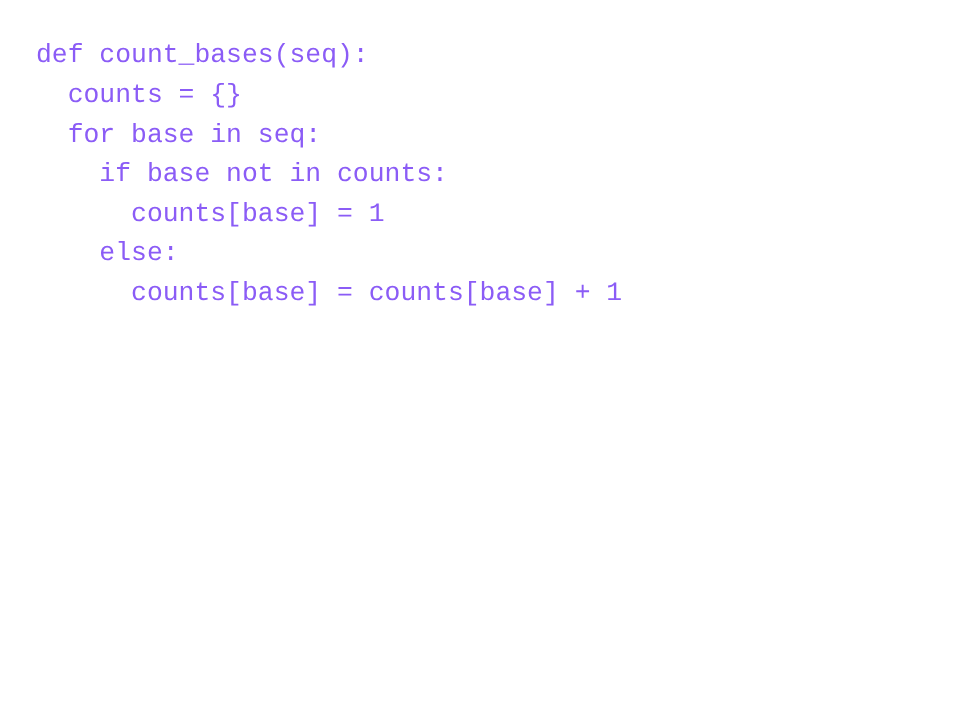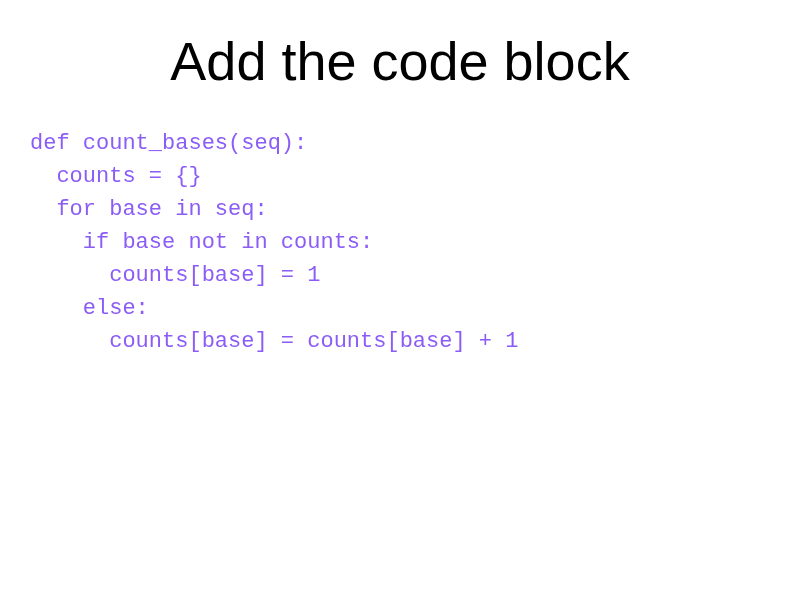--- a/index.html
+++ b/index.html
@@ -33,21 +33,20 @@
       color: #8b5cf6;
       line-height: 1.5;
       padding-left: 10px;
       white-space: pre;
     }
   </style>
 </head>
 <body>
 
 <div class="slide">
-  <h1 class="title">Add the code block</h1>
   <div class="code-block">def count_bases(seq):
   counts = {}
   for base in seq:
     if base not in counts:
       counts[base] = 1
     else:
       counts[base] = counts[base] + 1</div>
 </div>
 
 </body></html>

